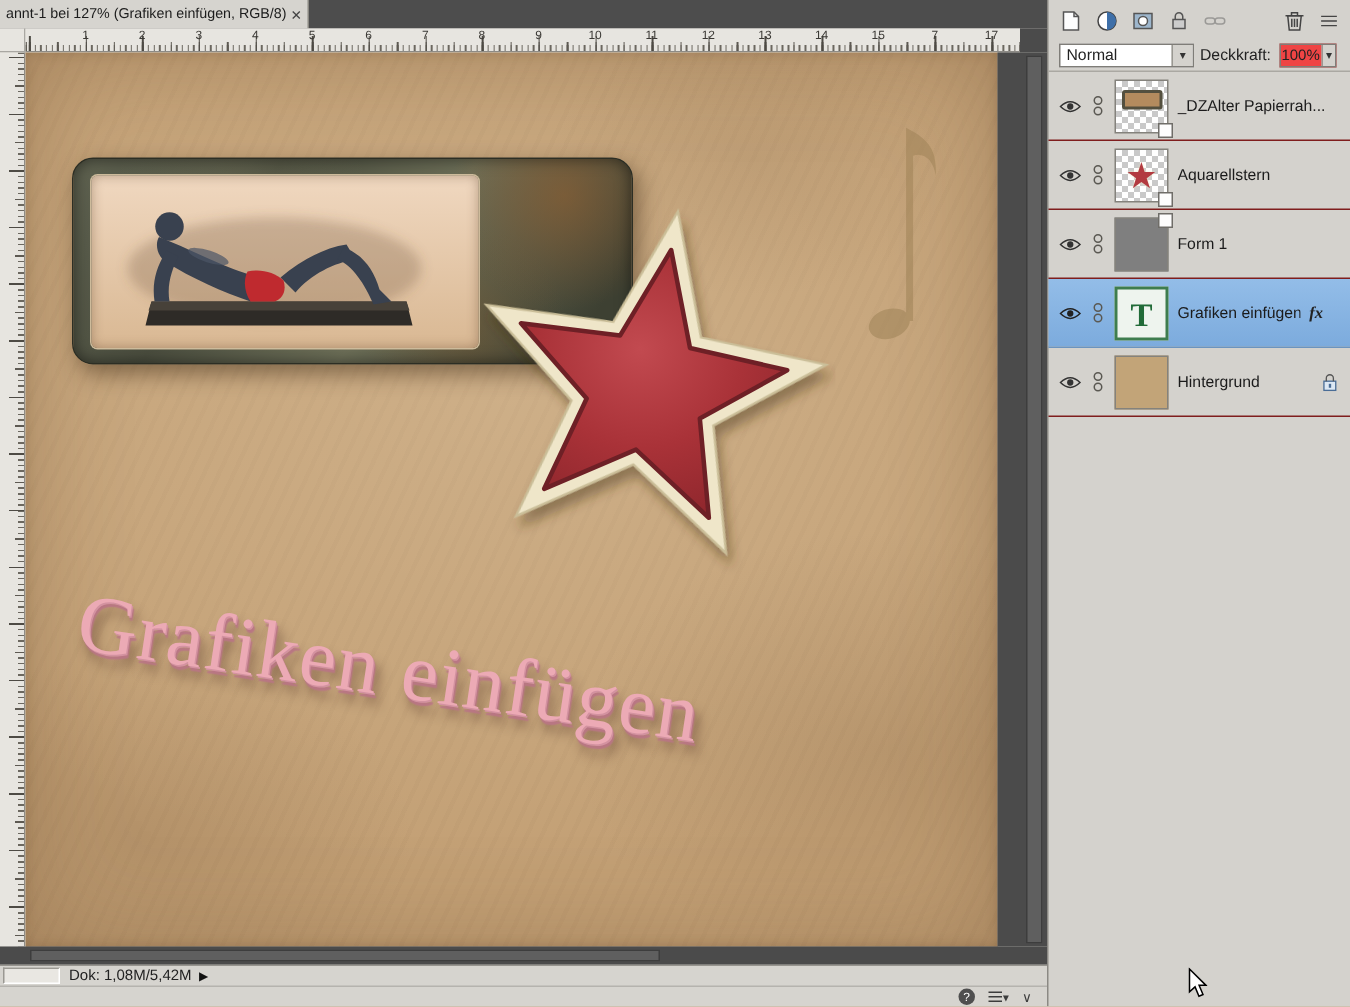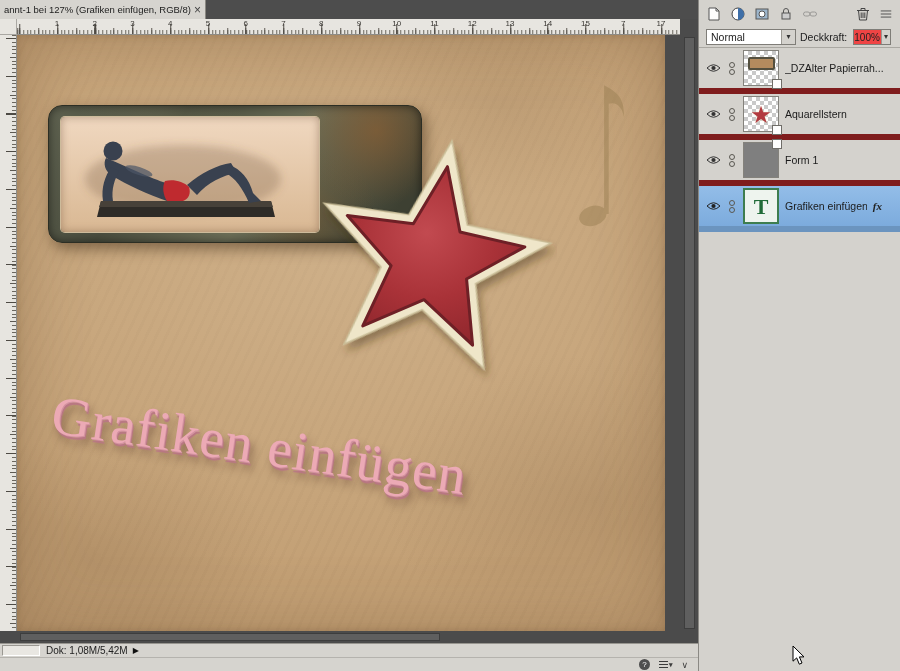--- a/index.html
+++ b/index.html
@@ -94,21 +94,21 @@
 
   .panel-controls { height:21px; display:flex; align-items:center; gap:4px; padding:0 7px; font-size:10.5px; color:#222; border-bottom:1px solid #aaa8a2; }
   .select-box { width:90px; height:16px; background:#fff; border:1px solid #7f7d78; display:flex; align-items:center; font-size:10.5px; }
   .select-box .sel-text { flex:1; padding-left:4px; }
   .sel-arrow { width:14px; height:14px; background:#d4d2cd; border-left:1px solid #9a9892; text-align:center; font-size:8px; line-height:14px; color:#333; }
   .opacity-box { width:38px; height:16px; background:#ef4444; border:1px solid #7f7d78; display:flex; align-items:center; margin-left:2px; }
   .opacity-box .op-text { flex:1; text-align:right; padding-right:1px; font-size:10px; }
   .opacity-box .sel-arrow { width:11px; }
 
   .layers { }
-  .layer-row { height:46px; display:flex; align-items:center; gap:6px; padding:0 6px; border-bottom:6px solid #7f1d1d; position:relative;justify-content:flex-end; }
+  .layer-row { height:46px; display:flex; align-items:center; gap:6px; padding:0 6px; border-bottom:1px solid #7f1d1d; position:relative;justify-content:flex-end; }
   .layer-row.selected { background:linear-gradient(#93bde8, var(--selection_blue,#7cabdd)); border-bottom-color:#6b94bf; }
   .eye-btn { width:16px; display:flex; justify-content:center; }
   .chain-col { width:10px; display:flex; flex-direction:column; align-items:center; gap:1px; }
   .chain-col i { display:block; width:6px; height:6px; border:1.5px solid #5a5852; border-radius:50%; }
   .thumb { position:relative; width:36px; height:36px; border:1px solid #84827c; background:#fff; flex:none; }
   .thumb.checker { background:repeating-conic-gradient(#c9c9c9 0% 25%, #ffffff 0% 50%); background-size:8px 8px; }
   .thumb .mini-paper { position:absolute; left:4px; top:6px; width:27px; height:13px; background:#b48b5e; border:2px solid #54503f; border-radius:2px; }
   .thumb .star-glyph { position:absolute; left:0; right:0; top:3px; text-align:center; font-size:24px; line-height:30px; color:var(--star_red,#b23a40); text-shadow:0 0 2px #f1e7c8; }
   .thumb.gray { background:#7f7f7f; }
   .thumb.text-thumb { background:#eef4ee; border:2px solid #3e7d4e; }
@@ -366,20 +366,39 @@
             <i></i>
             <i></i>
           </span>
         <span class="thumb text-thumb">
           <span class="t-glyph">T</span>
         </span>
         <span class="layer-name">Grafiken einfügen</span>
         <span class="fx-badge">fx</span>
       </div>
 
+      <div class="layer-row">
+        <span class="eye-btn">
+          <svg width="15" height="10" viewBox="0 0 15 10">
+              <path d="M1 5 Q7.5 -1.5 14 5 Q7.5 11.5 1 5 Z" fill="none" stroke="#333"></path>
+              <circle cx="7.5" cy="5" r="2.1" fill="#333"></circle>
+            </svg>
+        </span>
+        <span class="chain-col">
+            <i></i>
+            <i></i>
+          </span>
+        <span class="thumb tan"></span>
+        <span class="layer-name">Hintergrund</span>
+        <svg width="14" height="14" viewBox="0 0 16 16">
+          <rect x="3" y="7" width="9" height="7" fill="#dce8f4" stroke="#4a6d96"></rect>
+          <path d="M4.8 7V4.8a2.7 2.7 0 0 1 5.4 0V7" fill="none" stroke="#555"></path>
+          <rect x="6.7" y="9" width="1.8" height="3" fill="#4a6d96"></rect>
+        </svg>
+      </div>
 
     </div>
   </div>
 
   <svg class="cursor" width="13" height="21" viewBox="0 0 13 21">
     <path d="M1 1 L1 16.2 L4.7 12.9 L7.3 19.2 L10 18 L7.4 11.9 L12 11.9 Z" fill="#fff" stroke="#000" stroke-width="1"></path>
   </svg>
 
 </div>
 

